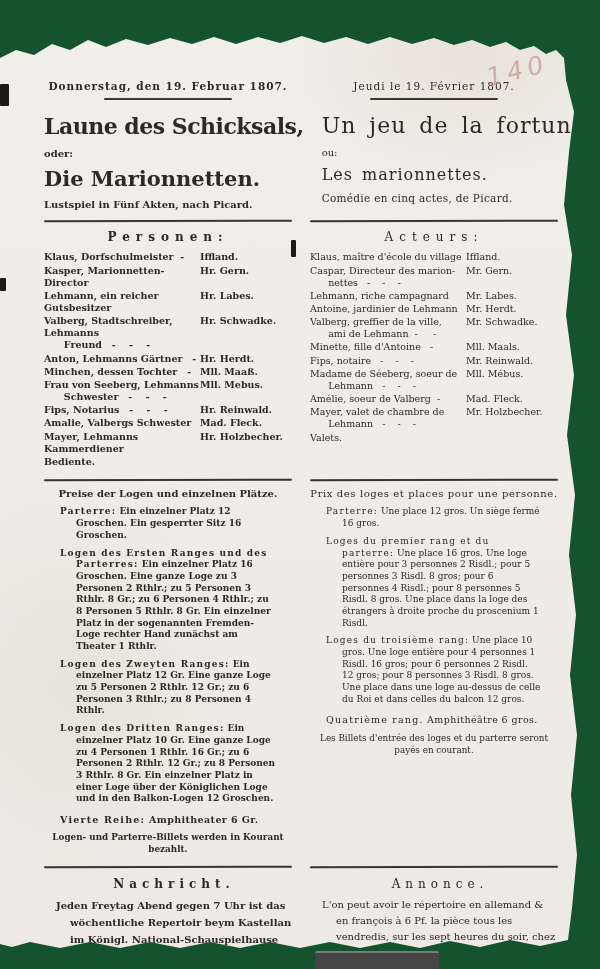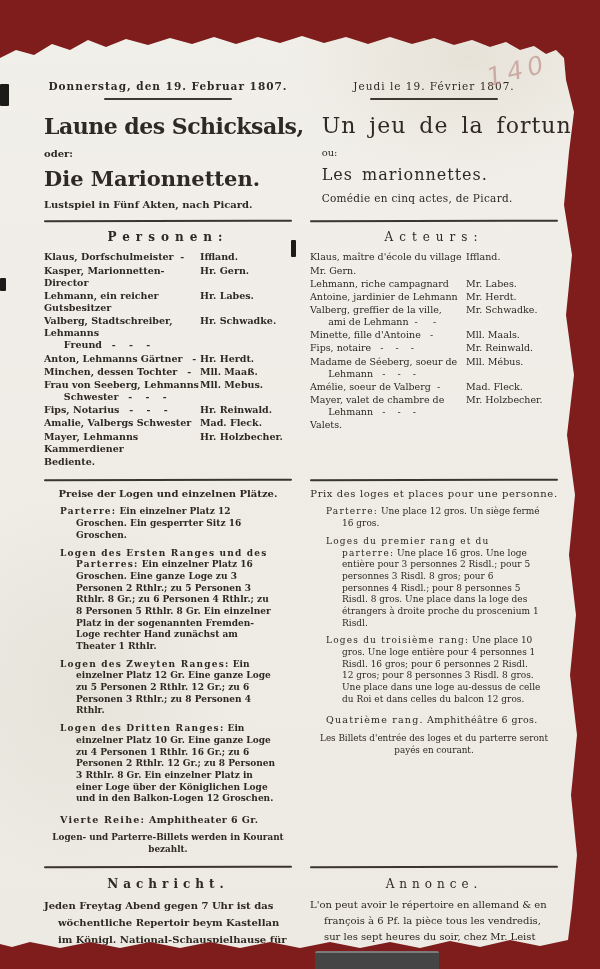--- a/index.html
+++ b/index.html
@@ -1,17 +1,17 @@
 <!DOCTYPE html>
 <html><head>
 <meta charset="utf-8">
 <style>
   html,body{margin:0;padding:0;}
   body{width:600px;height:969px;background:#565656;font-family:"DejaVu Serif",serif;color:#2e2922;}
-  .canvas{position:relative;width:600px;height:969px;overflow:hidden;background:#7f1d1d;}
+  .canvas{position:relative;width:600px;height:969px;overflow:hidden;background:#14532d;}
 
   .paper{
     position:absolute;left:0;top:0;width:600px;height:952px;
     background:
       radial-gradient(ellipse 300px 200px at 78% 6%, rgba(205,193,172,.28), transparent 60%),
       radial-gradient(ellipse 260px 320px at 12% 72%, rgba(195,188,170,.18), transparent 60%),
       linear-gradient(#f1efe9,#ecEAe2);
     clip-path: polygon(
       0px 58px,16px 50px,34px 55px,52px 44px,70px 50px,88px 40px,106px 47px,126px 39px,
       148px 45px,170px 38px,192px 44px,214px 37px,236px 44px,258px 37px,280px 43px,302px 36px,
@@ -58,21 +58,21 @@
   .cast-row .actor{width:92px;flex-shrink:0;white-space:nowrap;}
 
   .price-block{margin-top:7px;min-height:234px;}
   .price-header{text-align:center;font-size:10px;margin-bottom:7px;}
   .fr .price-header{letter-spacing:.6px;}
   .price-block p{margin:0 16px 6px;padding-left:16px;text-indent:-16px;font-size:9px;line-height:1.3;}
   .price-block .lead{letter-spacing:1.2px;}
   .price-block p:last-of-type{margin-top:9px;letter-spacing:.4px;font-size:9.5px;}
   .price-note{font-size:8.8px;margin-top:4px;text-align:center;line-height:1.35;}
 
-  .notice-block{margin-top:9px;min-height:88px;}
+  .notice-block{margin-top:9px;min-height:88px;margin-left:12px;}
   .notice-header{text-align:center;font-size:12px;letter-spacing:5px;margin-bottom:6px;}
   .notice-body{font-size:10px;line-height:1.7;padding-left:14px;text-indent:-14px;}
   .fr .notice-body{line-height:1.6;}
 
   .times-row{margin-top:14px;}
   .times-de{display:flex;justify-content:center;gap:20px;font-size:12px;}
   .times-fr{text-align:center;font-size:9.5px;line-height:1.5;padding:0 14px;}
 
   .handwritten{
     position:absolute;left:486px;top:56px;font-size:25px;letter-spacing:5px;
@@ -194,20 +194,22 @@
         <div class="cast-block fr">
           <div class="cast-header">Acteurs:</div>
           <div>
 
               <div class="cast-row">
                 <span class="role">Klaus, maître d'école du village</span>
                 <span class="actor">Iffland.</span>
               </div>
 
               <div class="cast-row">
+                <span class="role">Caspar, Directeur des marion-
+      nettes   -    -    -</span>
                 <span class="actor">Mr. Gern.</span>
               </div>
 
               <div class="cast-row">
                 <span class="role">Lehmann, riche campagnard</span>
                 <span class="actor">Mr. Labes.</span>
               </div>
 
               <div class="cast-row">
                 <span class="role">Antoine, jardinier de Lehmann</span>

